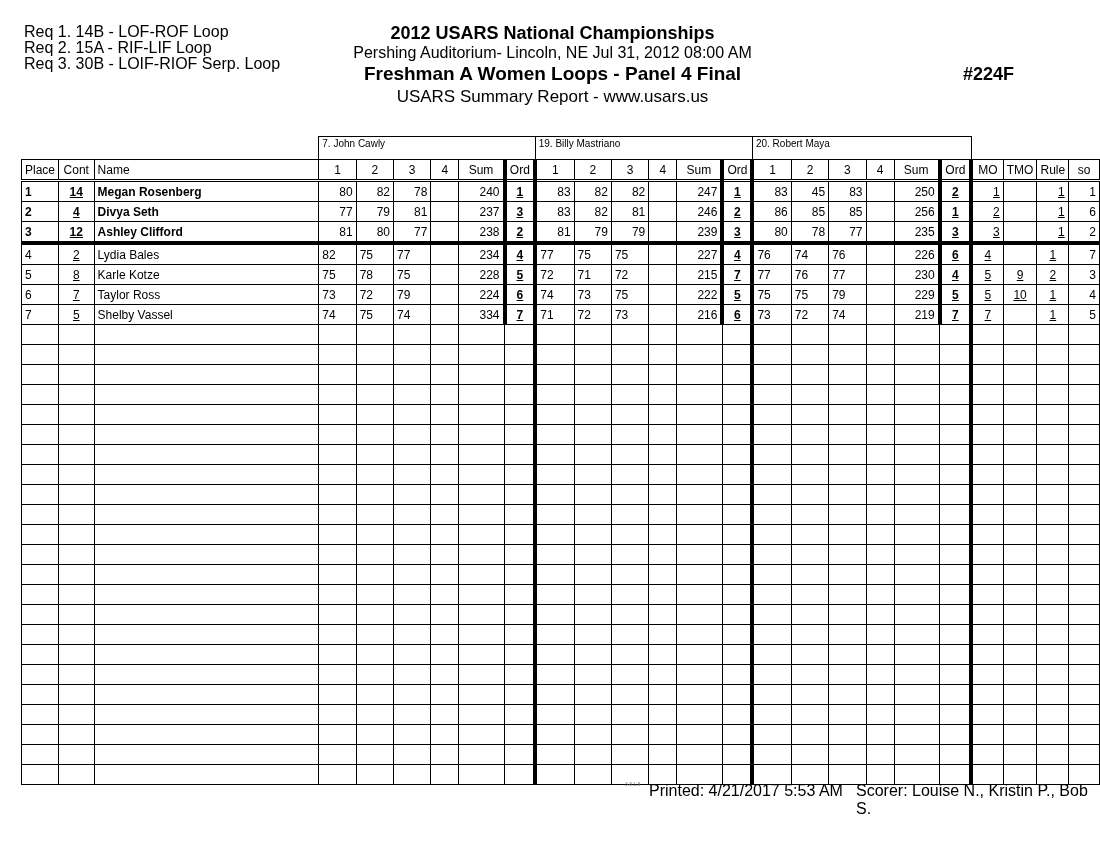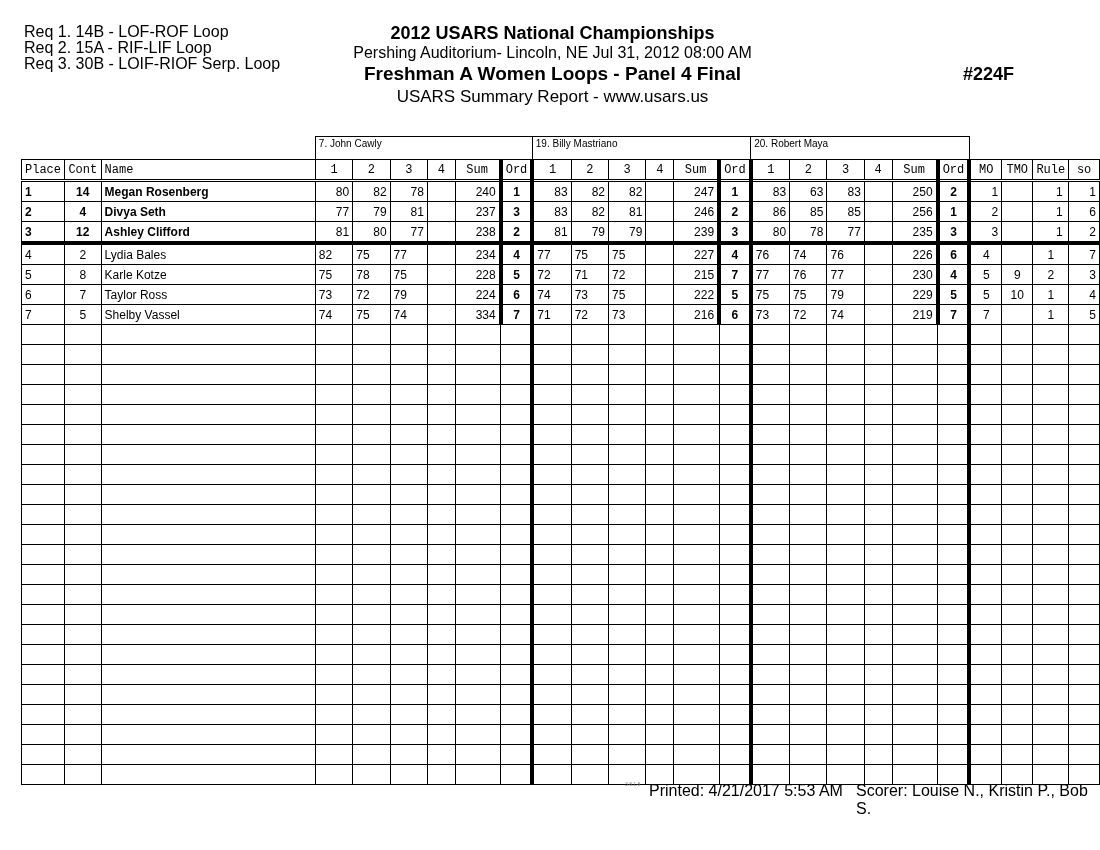--- a/index.html
+++ b/index.html
@@ -8,23 +8,23 @@
   .titles{position:absolute;left:330px;width:445px;top:22px;text-align:center;}
   .t1{font-size:18px;font-weight:bold;line-height:22px;}
   .t2{font-size:16px;line-height:18px;}
   .t3{font-size:19px;font-weight:bold;line-height:24px;}
   .t4{font-size:17px;line-height:22px;}
   .evno{position:absolute;left:963px;top:24px;font-size:18px;font-weight:bold;margin-top:40px;}
   table{position:absolute;left:21px;top:136px;border-collapse:collapse;font-size:12px;}
   td,th{border:1px solid #000;padding:0 3px;height:19px;font-weight:normal;white-space:nowrap;overflow:hidden;}
   .judgehdr td{border:none;height:21px;}
   .judgehdr td.jh{border:1px solid #000;border-bottom:none;font-size:10px;vertical-align:top;padding-top:1px;}
-  .hdr th{height:19px;text-align:center;font-family:Liberation Mono, monospace;}
+  .hdr th{height:19px;text-align:center;}
   .hdr th.l{text-align:left;}
-  .c{text-align:center;}
+  .c{text-align:center;text-decoration:underline;}
   .r{text-align:right;}
   .b{font-weight:bold;}
   .thickL{border-left:4px solid #000;}
   .thickR{border-right:4px solid #000;}
   tr.top td{font-weight:bold;}
   tr.top td.sc{font-weight:normal;padding-left:20px;}
   tr.sep td{border-bottom:4px solid #000;}
   tr.hdr th{border-bottom:3px double #000;}
   .footer{position:absolute;top:782px;font-size:16px;}
   .ver{position:absolute;left:625px;top:781px;font-size:5px;color:#888;}
@@ -119,21 +119,21 @@
         <td class="sc"></td>
         <td class="sc r thickR">240</td>
         <td class="c b">1</td>
         <td class="sc thickL">83</td>
         <td class="sc">82</td>
         <td class="sc">82</td>
         <td class="sc"></td>
         <td class="sc r thickR">247</td>
         <td class="c b">1</td>
         <td class="sc thickL">83</td>
-        <td class="sc">63</td>
+        <td class="sc">45</td>
         <td class="sc">83</td>
         <td class="sc"></td>
         <td class="sc r thickR">250</td>
         <td class="c b thickR">2</td>
         <td class="sc c thickL">1</td>
         <td class="sc c"></td>
         <td class="sc c">1</td>
         <td class="sc r">1</td>
       </tr>
       <tr class="top">

